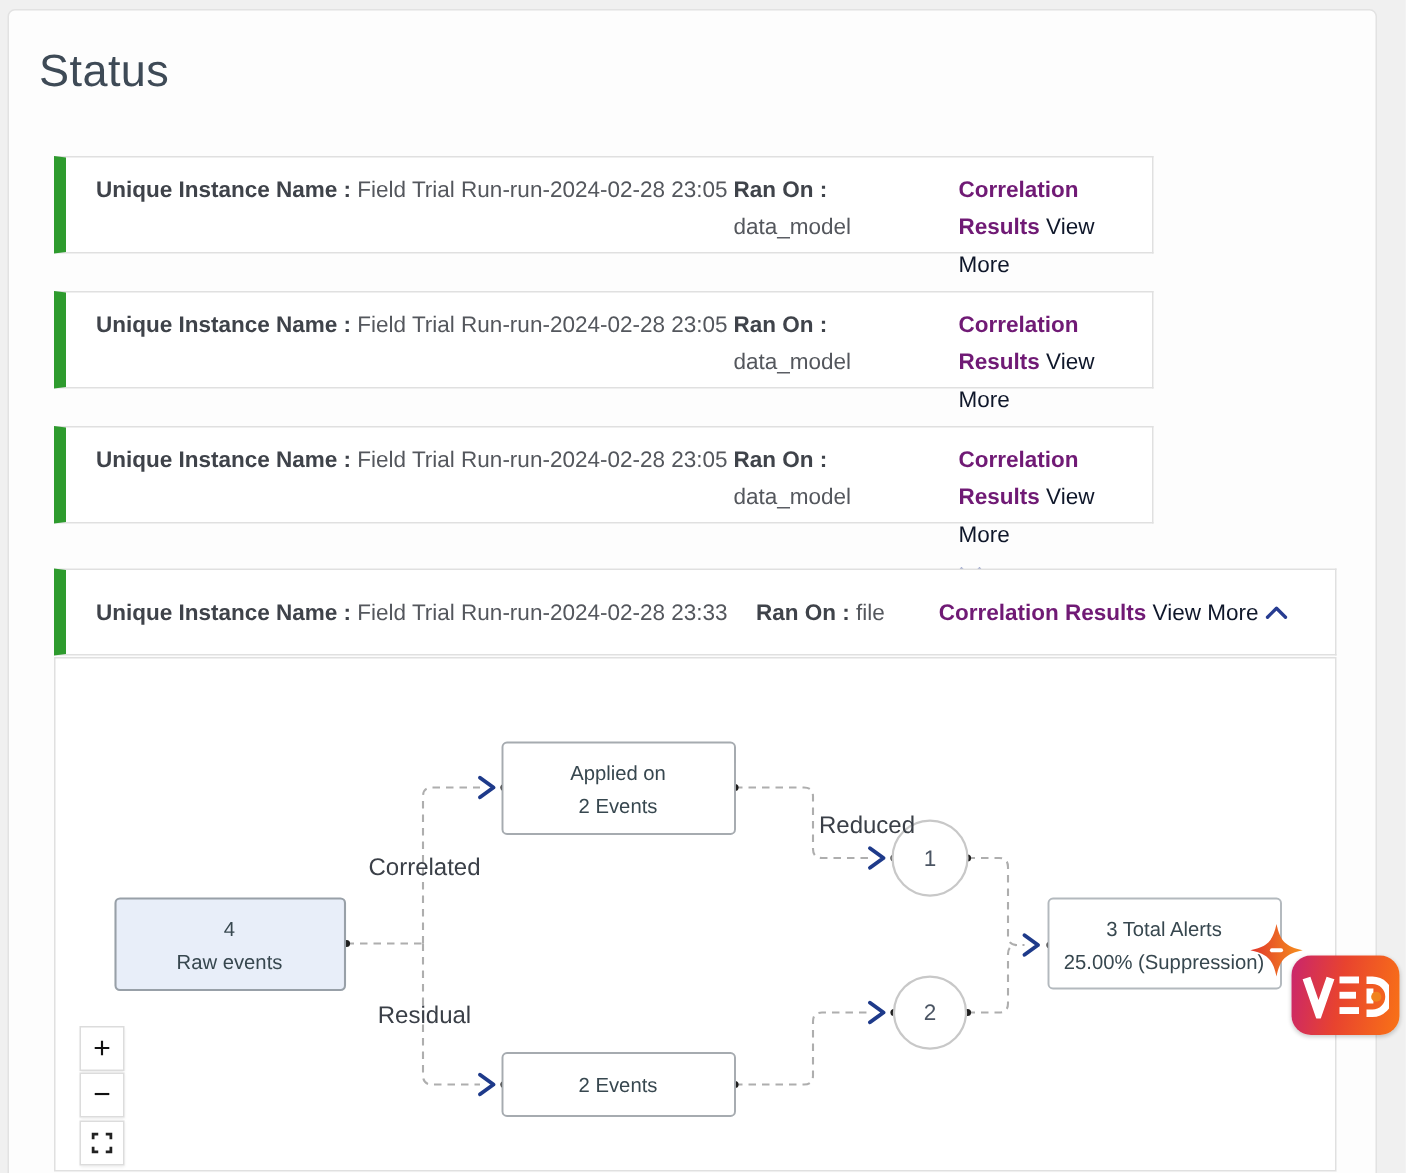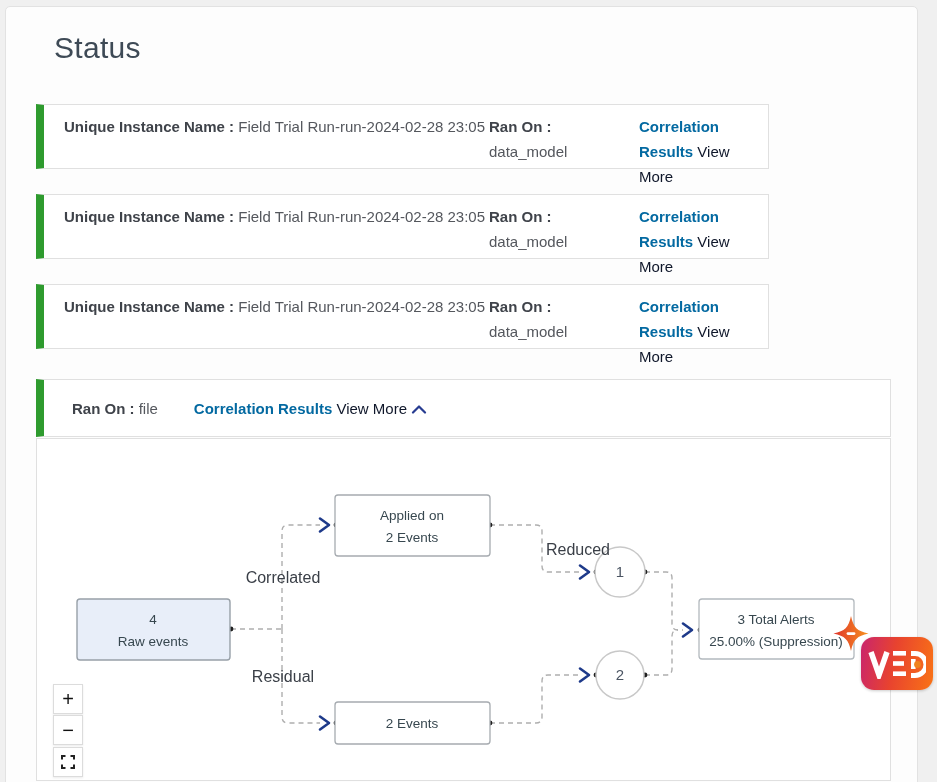--- a/index.html
+++ b/index.html
@@ -1,30 +1,30 @@
 <!DOCTYPE html>
 <html><head>
 <meta charset="utf-8">
 <style>
   * { margin:0; padding:0; box-sizing:border-box; }
   html,body { width:937px; height:782px; overflow:hidden; background:#f0f0f0;
               font-family:"Liberation Sans", sans-serif; }
   .panel { position:absolute; left:5px; top:6px; width:913px; height:900px;
            background:#fdfdfd; border:1px solid #e2e2e2; border-radius:5px; }
-  .page-title { position:absolute; left:48px; top:24px; font-size:30px; font-weight:500;
+  .page-title { position:absolute; left:20px; top:24px; font-size:30px; font-weight:500;
                 color:#3e4a56; letter-spacing:.3px; }
   .card { position:absolute; left:30px; width:733px; background:#ffffff;
           border:1px solid #e0e0e0; border-left:8px solid #2e9b2e; }
   .card.c1 { top:97px;  height:65px; }
   .card.c2 { top:187px; height:65px; }
   .card.c3 { top:277px; height:65px; }
   .card-grid { display:grid; grid-template-columns:425px 150px 1fr;
                padding:9px 14px 9px 20px; font-size:15px; line-height:25px; color:#54575d; }
   .bold { font-weight:700; color:#3f434a; }
-  .results-bold { font-weight:700; color:#0369a1; }
+  .results-bold { font-weight:700; color:#701a75; }
   .link { color:#0f172a; cursor:pointer; }
   .chev { display:inline-block; vertical-align:middle; }
   .card-header { position:absolute; left:30px; top:372px; width:855px; height:58px;
                  background:#ffffff; border:1px solid #e0e0e0; border-left:8px solid #2e9b2e;
                  display:flex; align-items:center; padding:0 14px 0 20px;
                  font-size:15px; color:#54575d; }
   .hdr-name { width:432px; }
   .hdr-ranon { margin-left:8px; white-space:nowrap; }
   .hdr-results { margin-left:36px; white-space:nowrap; }
   .diagram-panel { position:absolute; left:30px; top:431px; width:855px; height:343px;
@@ -114,20 +114,24 @@
         <div>
           <svg class="chev" width="16" height="9">
             <polyline points="2,1.5 8,7.5 14,1.5" stroke="#273c91" stroke-width="2.2" fill="none" stroke-linecap="round" stroke-linejoin="round"></polyline>
           </svg>
         </div>
       </div>
     </div>
   </div>
 
   <div class="card-header">
+    <div class="hdr-name">
+      <span class="bold">Unique Instance Name :</span>
+      <span>Field Trial Run-run-2024-02-28 23:33</span>
+    </div>
     <div class="hdr-ranon">
       <span class="bold">Ran On :</span>
       <span>file</span>
     </div>
     <div class="hdr-results">
       <span class="results-bold">Correlation Results</span>
       <span class="link">View More</span>
       <svg class="chev" width="16" height="9">
         <polyline points="2,7.5 8,1.5 14,7.5" stroke="#273c91" stroke-width="2.2" fill="none" stroke-linecap="round" stroke-linejoin="round"></polyline>
       </svg>

